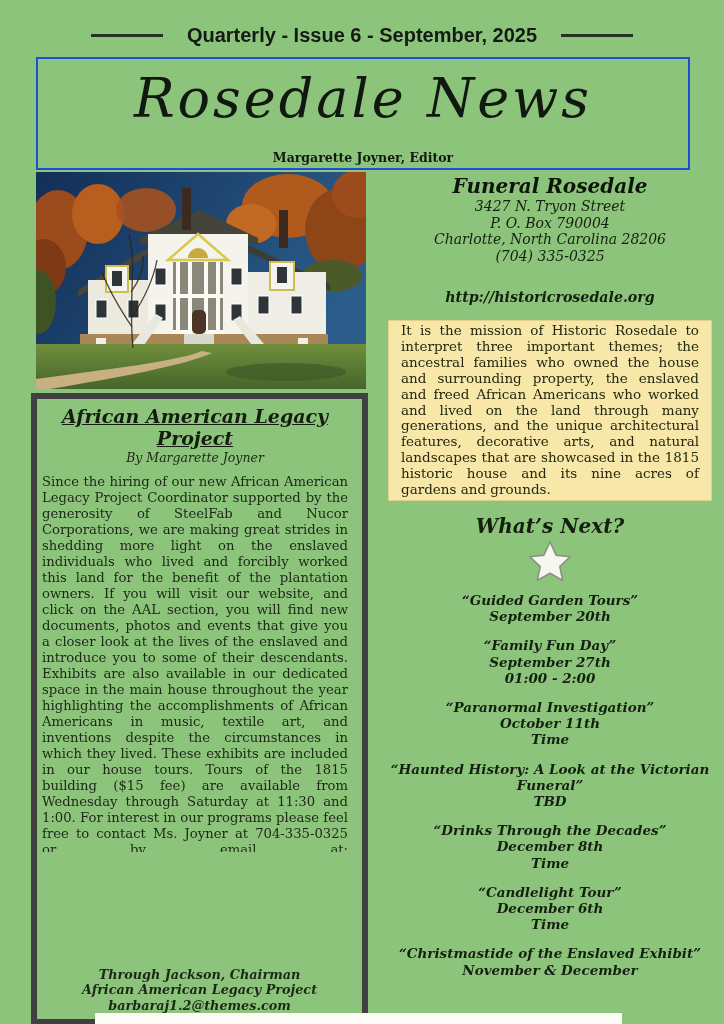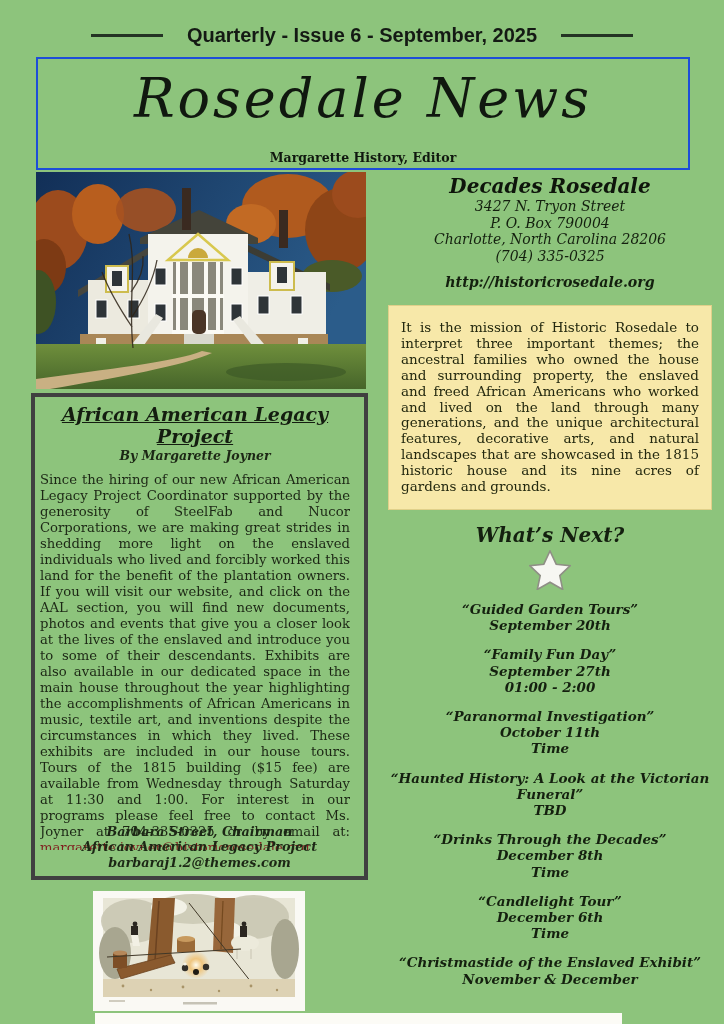--- a/index.html
+++ b/index.html
@@ -16,41 +16,41 @@
             border:2px solid #1d4ed8;}
   .masthead-title{text-align:center;font-family:"DejaVu Serif",serif;font-style:italic;
                   font-size:54px;line-height:72px;color:#10180f;margin-top:4px;
                   letter-spacing:3px;}
   .editor{position:absolute;bottom:3px;left:0;width:100%;text-align:center;
           font-weight:bold;font-size:12.5px;color:#10180f;}
 
   
   .left-col{position:absolute;left:31px;top:172px;width:337px;}
   .photo{display:block;width:330px;height:217px;margin-left:5px;}
-  .article-box{position:relative;margin-top:4px;height:487px;box-sizing:border-box;
-               border:4px solid #404040;padding:6px 14px 3px 5px;overflow:hidden;}
+  .article-box{position:relative;margin-top:4px;height:632px;box-sizing:border-box;
+               border:6px solid #404040;padding:6px 14px 3px 5px;overflow:hidden;}
   .article-title{text-align:center;font-size:19px;font-weight:bold;font-style:italic;
                  text-decoration:underline;color:#141d10;}
-  .article-byline{text-align:center;font-size:12.5px;font-weight:bold;font-style:italic;
+  .article-byline{text-align:center;font-size:12.5px;font-weight:normal;font-style:italic;
                   margin-top:1px;}
   .article-body{margin-top:9px;font-size:13.2px;line-height:16px;text-align:justify;
                 height:378px;overflow:hidden;}
   .email-link{color:#7f1d1d;text-decoration:underline;}
   .signature{position:absolute;bottom:6px;left:0;width:100%;text-align:center;
              font-weight:bold;font-style:italic;font-size:12.8px;line-height:15.5px;}
   .etching-wrap{margin:11px 0 0 62px;width:212px;height:120px;}
 
   
   .right-col{position:absolute;left:388px;top:174px;width:324px;text-align:center;
              color:#14200f;}
   .contact-name{font-size:20px;font-weight:bold;font-style:italic;color:#0e150b;}
   .addr{font-size:14px;font-style:italic;line-height:16.5px;}
-  .website{margin-top:10px;font-size:14.2px;font-weight:bold;font-style:italic;}
+  .website{margin-top:25px;font-size:14.2px;font-weight:bold;font-style:italic;}
   .mission-box{margin-top:15px;background:#f7e8a9;border:1px solid #e0d08a;
-               padding:14px 12px;text-align:justify;font-size:13.5px;line-height:15.9px;
+               padding:2px 12px;text-align:justify;font-size:13.5px;line-height:15.9px;
                color:#23280f;}
   .whats-next-title{margin-top:13px;font-size:20px;font-weight:bold;font-style:italic;}
   .star-wrap{margin:3px auto 0;width:42px;height:40px;}
   .events{margin-top:11px;}
   .event{margin-bottom:13px;font-weight:bold;font-style:italic;font-size:13.5px;
          line-height:16.2px;}
   .bottom-strip{position:absolute;left:95px;top:1013px;width:527px;height:11px;
                 background:#fcfbf6;}
 </style>
 </head>
@@ -59,21 +59,21 @@
 <div class="page">
 
   <div class="issue-row">
     <div class="issue-dash"></div>
     <div class="issue-text">Quarterly - Issue 6 - September, 2025</div>
     <div class="issue-dash"></div>
   </div>
 
   <div class="masthead">
     <div class="masthead-title">Rosedale News</div>
-    <div class="editor">Margarette History, Editor</div>
+    <div class="editor">Margarette Joyner, Editor</div>
   </div>
 
   <div class="left-col">
 
     <svg class="photo" viewBox="0 0 330 217">
       <defs>
         <linearGradient id="sky" x1="0" y1="0" x2="1" y2="0.4">
           <stop offset="0" stop-color="#122f57"></stop>
             <stop offset="1" stop-color="#2b5c8a"></stop>
         </linearGradient>
@@ -151,21 +151,21 @@
         <path d="M96,155 C82,134 72,116 66,100"></path>
         <path d="M95,120 C104,108 108,96 107,84"></path>
       </g>
     </svg>
 
     <div class="article-box">
       <div class="article-title">African American Legacy Project</div>
       <div class="article-byline">By Margarette Joyner</div>
       <div class="article-body"><span>Since the hiring of our new African American Legacy Project Coordinator supported by the generosity of SteelFab and Nucor Corporations, we are making great strides in shedding more light on the enslaved individuals who lived and forcibly worked this land for the benefit of the plantation owners.  If you will visit our website, and click on the AAL section, you will find new documents, photos and events that give you a closer look at the lives of the enslaved and introduce you to some of their descendants.  Exhibits are also available in our dedicated space in the main house throughout the year highlighting the accomplishments of African Americans in music, textile art, and inventions despite the circumstances in which they lived.  These exhibits are included in our house tours.  Tours of the 1815 building ($15 fee) are available from Wednesday through Saturday at 11:30 and 1:00.  For interest in our programs please feel free to contact Ms. Joyner at 704-335-0325 or by email at: </span><a href="#" class="email-link">margarette.joyner@historicrosedale.org</a><span>.</span></div>
       <div class="signature">
-        <div>Barbara Street, Chairman</div>
+        <div>Through Jackson, Chairman</div>
         <div>African American Legacy Project</div>
         <div>barbaraj1.2@themes.com</div>
       </div>
     </div>
 
     <div class="etching-wrap">
       <svg width="212" height="120" viewBox="0 0 212 120">
         <defs>
           <radialGradient id="fire" cx="0.5" cy="0.5" r="0.5">
             <stop offset="0" stop-color="#fffdf0"></stop>
@@ -219,21 +219,21 @@
             <circle cx="158" cy="95" r="1.4"></circle>
             <circle cx="184" cy="99" r="1.2"></circle>
         </g>
         <rect x="90" y="111" width="34" height="2.5" fill="#b9b5a6" opacity="0.8"></rect>
         <rect x="16" y="109" width="16" height="2" fill="#c5c1b2" opacity="0.8"></rect>
       </svg>
     </div>
   </div>
 
   <div class="right-col">
-    <div class="contact-name">Decades Rosedale</div>
+    <div class="contact-name">Funeral Rosedale</div>
     <div class="addr">3427 N. Tryon Street</div>
     <div class="addr">P. O. Box 790004</div>
     <div class="addr">Charlotte, North Carolina 28206</div>
     <div class="addr">(704) 335-0325</div>
     <div class="website">http://historicrosedale.org</div>
 
     <div class="mission-box">It is the mission of Historic Rosedale to interpret three important themes; the ancestral families who owned the house and surrounding property, the enslaved and freed African Americans who worked and lived on the land through many generations, and the unique architectural features, decorative arts, and natural landscapes that are showcased in the 1815 historic house and its nine acres of gardens and grounds.</div>
 
     <div class="whats-next-title">What’s Next?</div>
     <div class="star-wrap">

